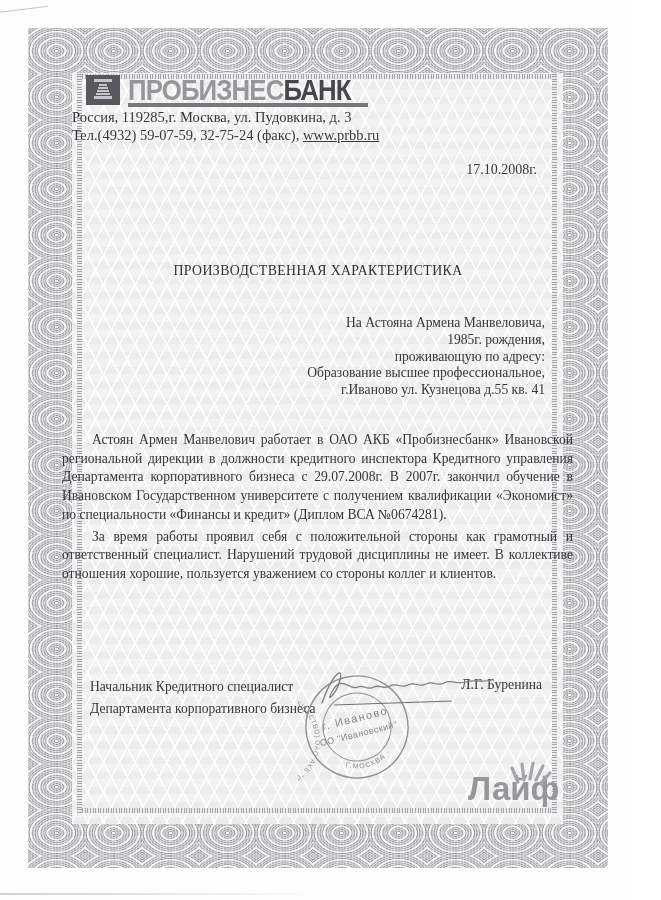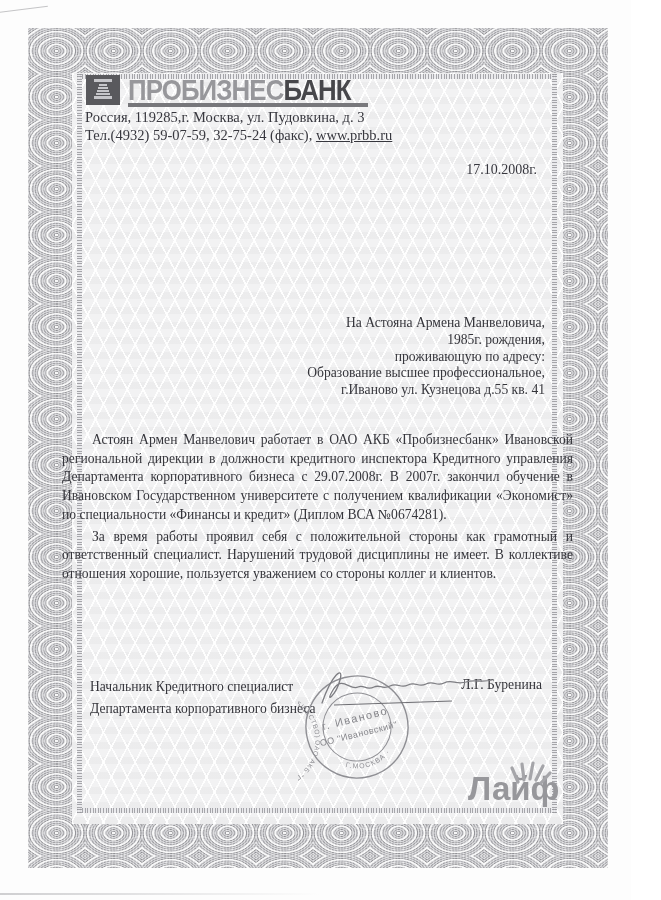--- a/index.html
+++ b/index.html
@@ -41,21 +41,21 @@
 
   
   .logo-row{position:absolute;left:86px;top:74px;height:32px;display:flex;align-items:center;z-index:5;}
   .logo-icon{width:34px;height:30px;display:block;}
   .logo-text{font-family:"Liberation Sans",sans-serif;font-weight:bold;font-size:30px;
     letter-spacing:-1px;transform:scaleX(0.86);transform-origin:left center;
     margin-left:8px;white-space:nowrap;line-height:30px;}
   .logo-light{color:#97979b;}
   .logo-dark{color:#47474b;}
   .logo-underbar{position:absolute;left:128px;top:103px;width:240px;height:4px;background:#77777b;z-index:5;}
-  .address-block{position:absolute;left:85px;top:108px;z-index:5;font-size:14.5px;color:#37373e;line-height:18px;}
+  .address-block{position:absolute;left:72px;top:108px;z-index:5;font-size:14.5px;color:#37373e;line-height:18px;}
   .address-block a{color:#37373e;text-decoration:underline;}
 
   .doc-date{position:absolute;right:94px;top:162px;font-size:14px;color:#37373e;z-index:5;}
 
   
   .doc-title{position:absolute;left:60px;top:263px;width:516px;text-align:center;
     font-size:13.8px;letter-spacing:0.4px;color:#2e2e34;z-index:5;}
   .recipient{position:absolute;right:86px;top:315px;text-align:right;font-size:13.6px;
     color:#35353b;line-height:16.8px;z-index:5;}
   .body-text{position:absolute;left:59px;top:428px;width:517px;z-index:5;
@@ -114,20 +114,21 @@
   </div>
   <div class="logo-underbar"></div>
 
   <div class="address-block">
     <div>Россия, 119285,г. Москва, ул. Пудовкина, д. 3</div>
     <div><span>Тел.(4932) 59-07-59, 32-75-24 (факс), </span><a>www.prbb.ru</a></div>
   </div>
 
   <div class="doc-date">17.10.2008г.</div>
 
+  <div class="doc-title">ПРОИЗВОДСТВЕННАЯ ХАРАКТЕРИСТИКА</div>
 
   <div class="recipient">
     <div>На Астояна Армена Манвеловича,</div>
     <div>1985г. рождения,</div>
     <div>проживающую по адресу:</div>
     <div>Образование высшее профессиональное,</div>
     <div>г.Иваново ул. Кузнецова д.55 кв. 41</div>
   </div>
 
   <div class="body-text">

